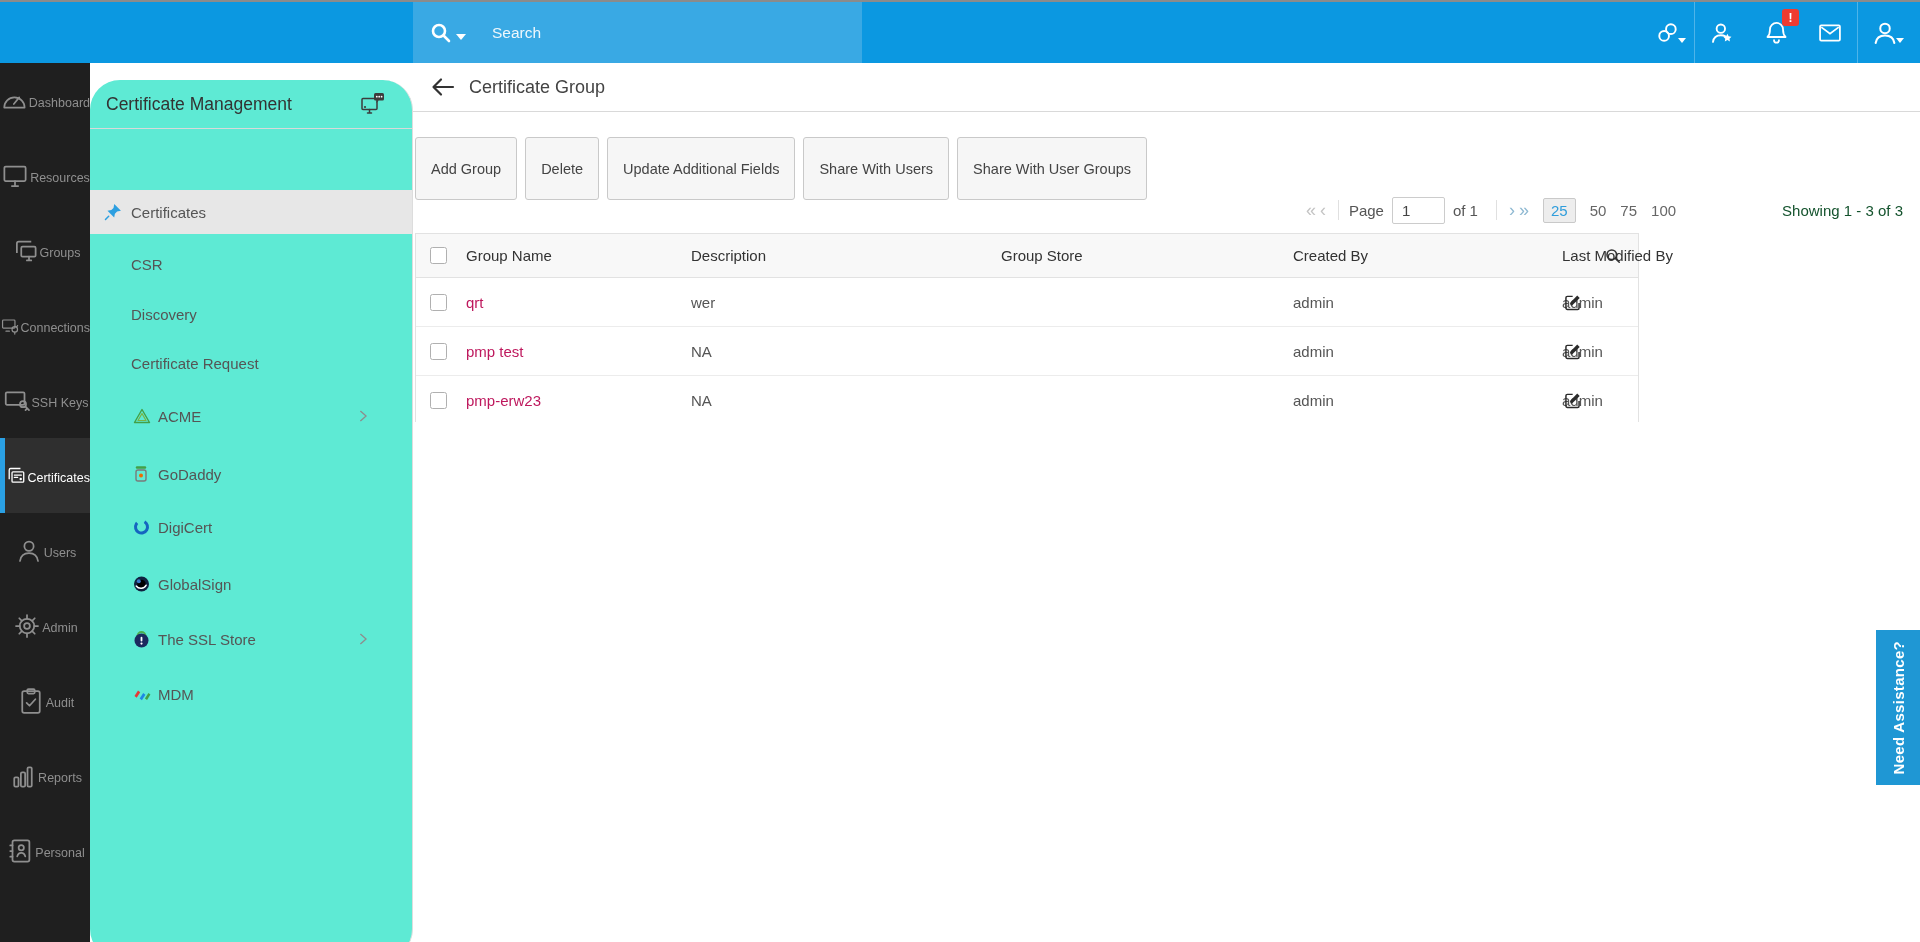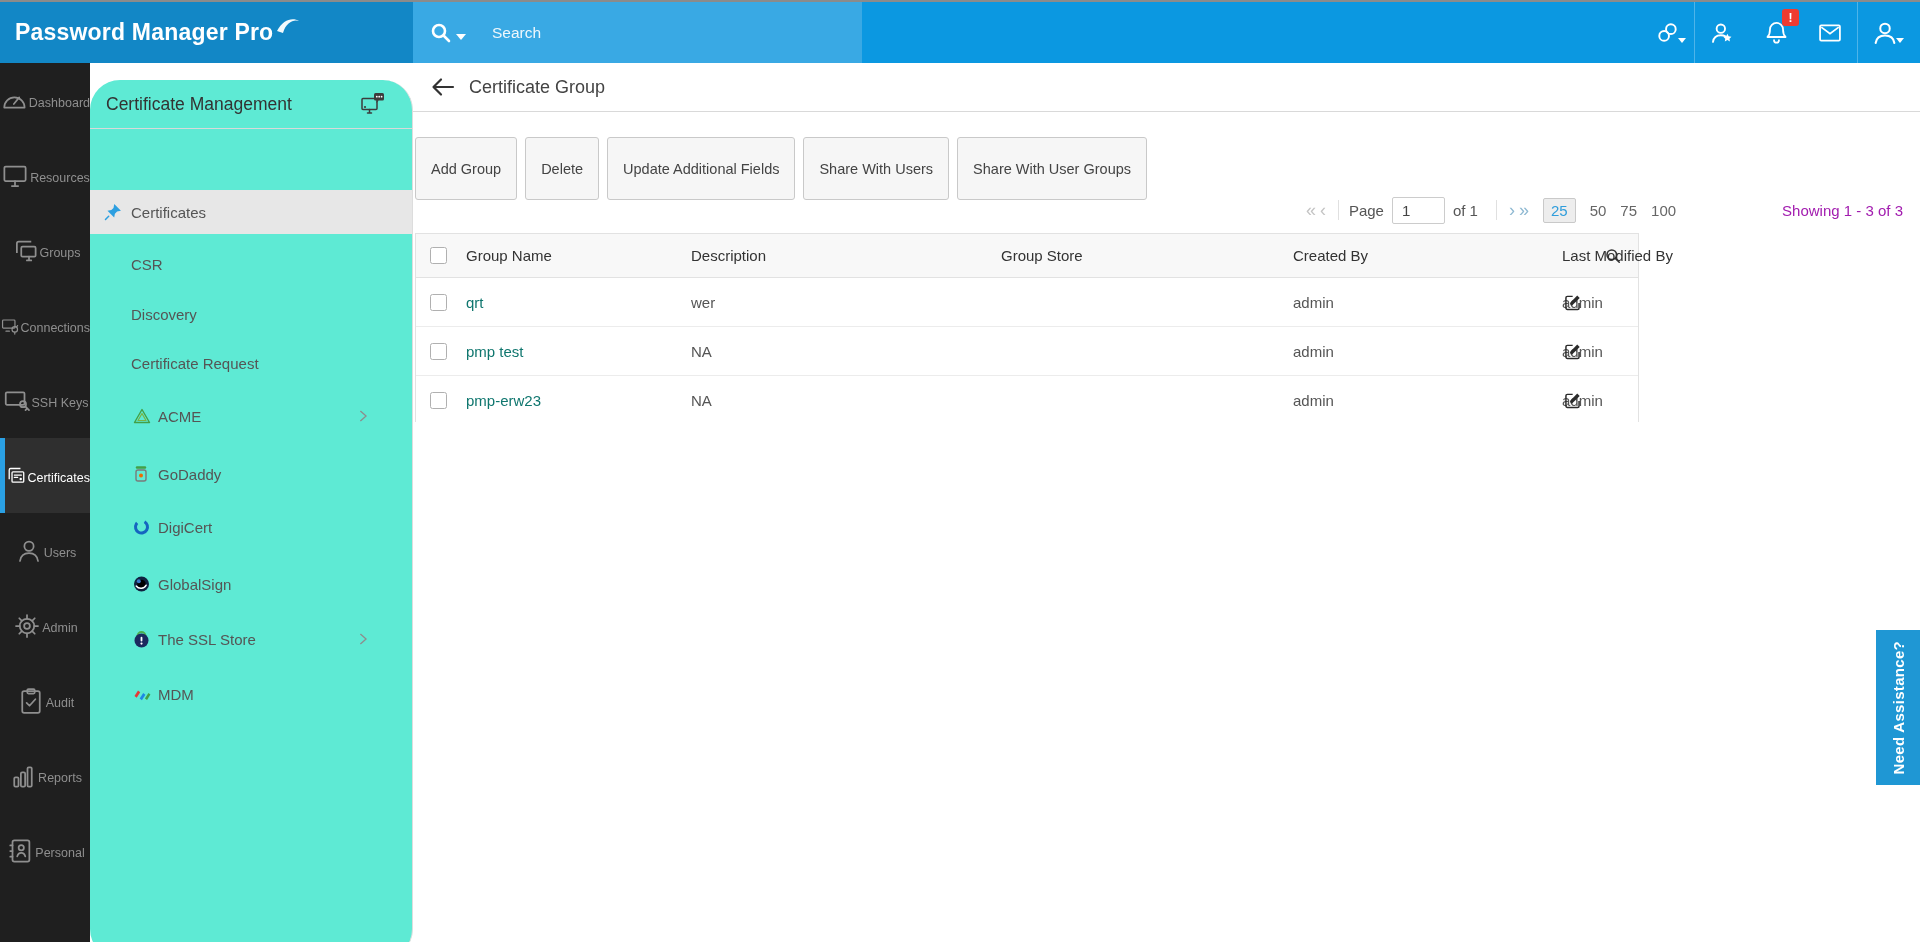--- a/index.html
+++ b/index.html
@@ -55,57 +55,51 @@
 
   .pagerow{position:absolute;left:2px;right:17px;top:133px;height:28px;display:flex;align-items:center;justify-content:flex-end;font-size:15px;color:#555;}
   .pg-first,.pg-prev{color:#c4c4c4;font-size:18px;cursor:pointer;padding:0 2px;}
   .pg-next,.pg-last{color:#8fb9d2;font-size:18px;cursor:pointer;padding:0 2px;}
   .pg-sep{width:1px;height:20px;background:#e0e0e0;margin:0 10px;}
   .pg-label{margin-right:8px;}
   .pg-input{width:42px;height:25px;border:1px solid #ccc;border-radius:2px;font-size:15px;color:#444;padding:0 0 0 9px;font-family:inherit;}
   .pg-of{margin:0 8px;}
   .size{margin-left:14px;color:#666;cursor:pointer;}
   .size.active{background:#ededed;border:1px solid #c9c9c9;border-radius:2px;color:#2f9ddb;padding:3px 7px;margin-left:12px;}
-  .showing{margin-left:106px;color:#a21caf;}
+  .showing{margin-left:106px;color:#14532d;}
 
   
   .tablewrap{position:absolute;left:2px;top:170px;width:1224px;height:189px;border:1px solid #e2e2e2;background:#fff;box-sizing:border-box;}
   .thead{position:relative;height:43px;background:#f8f8f8;border-bottom:1px solid #e2e2e2;font-size:15px;color:#333;}
   .trow{position:relative;height:48px;border-bottom:1px solid #ececec;font-size:15px;color:#555;background:#fff;}
   .trow:last-child{border-bottom:none;}
   .cell{position:absolute;top:0;height:100%;display:flex;align-items:center;white-space:nowrap;}
   .c-check{left:14px;}
   .c-name{left:50px;}
   .c-desc{left:275px;}
   .c-email{left:585px;}
   .c-created{left:877px;}
   .c-modified{left:1146px;}
   .c-search{right:15px;cursor:pointer;}
   .c-edit{right:55px;cursor:pointer;}
   .cb{width:15px;height:15px;background:#fff;border:1.5px solid #b0b0b0;border-radius:2.5px;cursor:pointer;}
-  .rowlink{color:#0f766e;cursor:pointer;}
+  .rowlink{color:#be185d;cursor:pointer;}
   .colhead{cursor:pointer;}
 
   
   .assist{position:absolute;right:0;top:630px;width:44px;height:155px;background:#1f97d4;color:#fff;
     display:flex;align-items:center;justify-content:center;cursor:pointer;}
   .assist span{writing-mode:vertical-rl;transform:rotate(180deg);font-size:15px;font-weight:bold;letter-spacing:.3px;}
 </style>
 </head>
 <body>
 
 <div class="screen">
 
   <div class="topbar">
-    <div class="logo-zone">
-      <span class="logo-text">Password Manager Pro</span>
-      <svg class="logo-swoosh" width="26" height="22" viewBox="0 0 26 22">
-        <path d="M2 16 C8 4 18 2 24 6 C19 4 11 7 8 18" fill="#fff" opacity=".95"></path>
-      </svg>
-    </div>
     <div class="search-zone">
       <svg class="search-mag" width="24" height="24" viewBox="0 0 24 24">
         <circle cx="10" cy="10" r="6" fill="none" stroke="#fff" stroke-width="2.6"></circle>
         <path d="M14.5 14.5L20 20" stroke="#fff" stroke-width="2.6" stroke-linecap="round"></path>
       </svg>
       <span class="search-caret"></span>
       <span class="search-text">Search</span>
     </div>
     <div class="top-icons">
       <div class="tbi">

